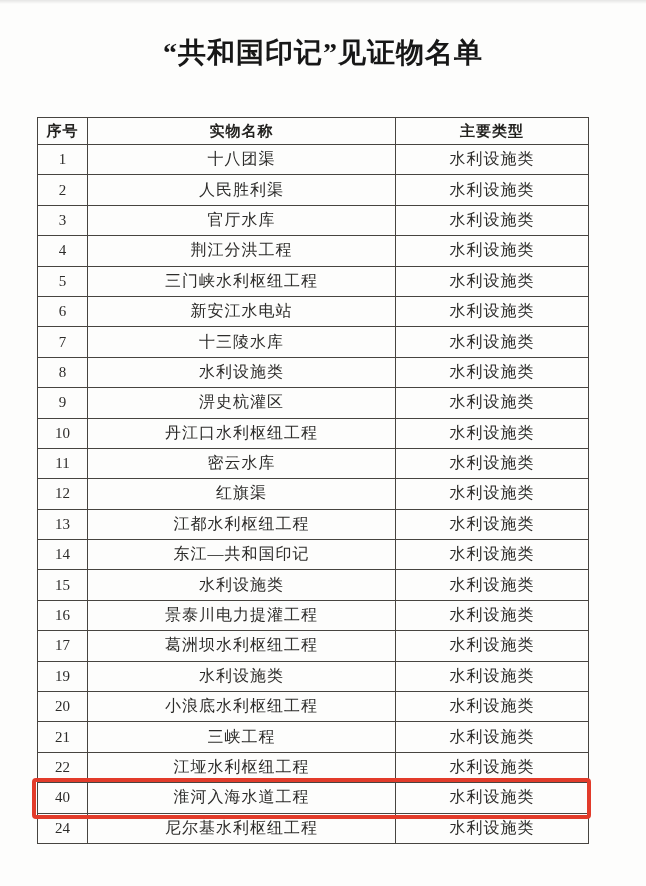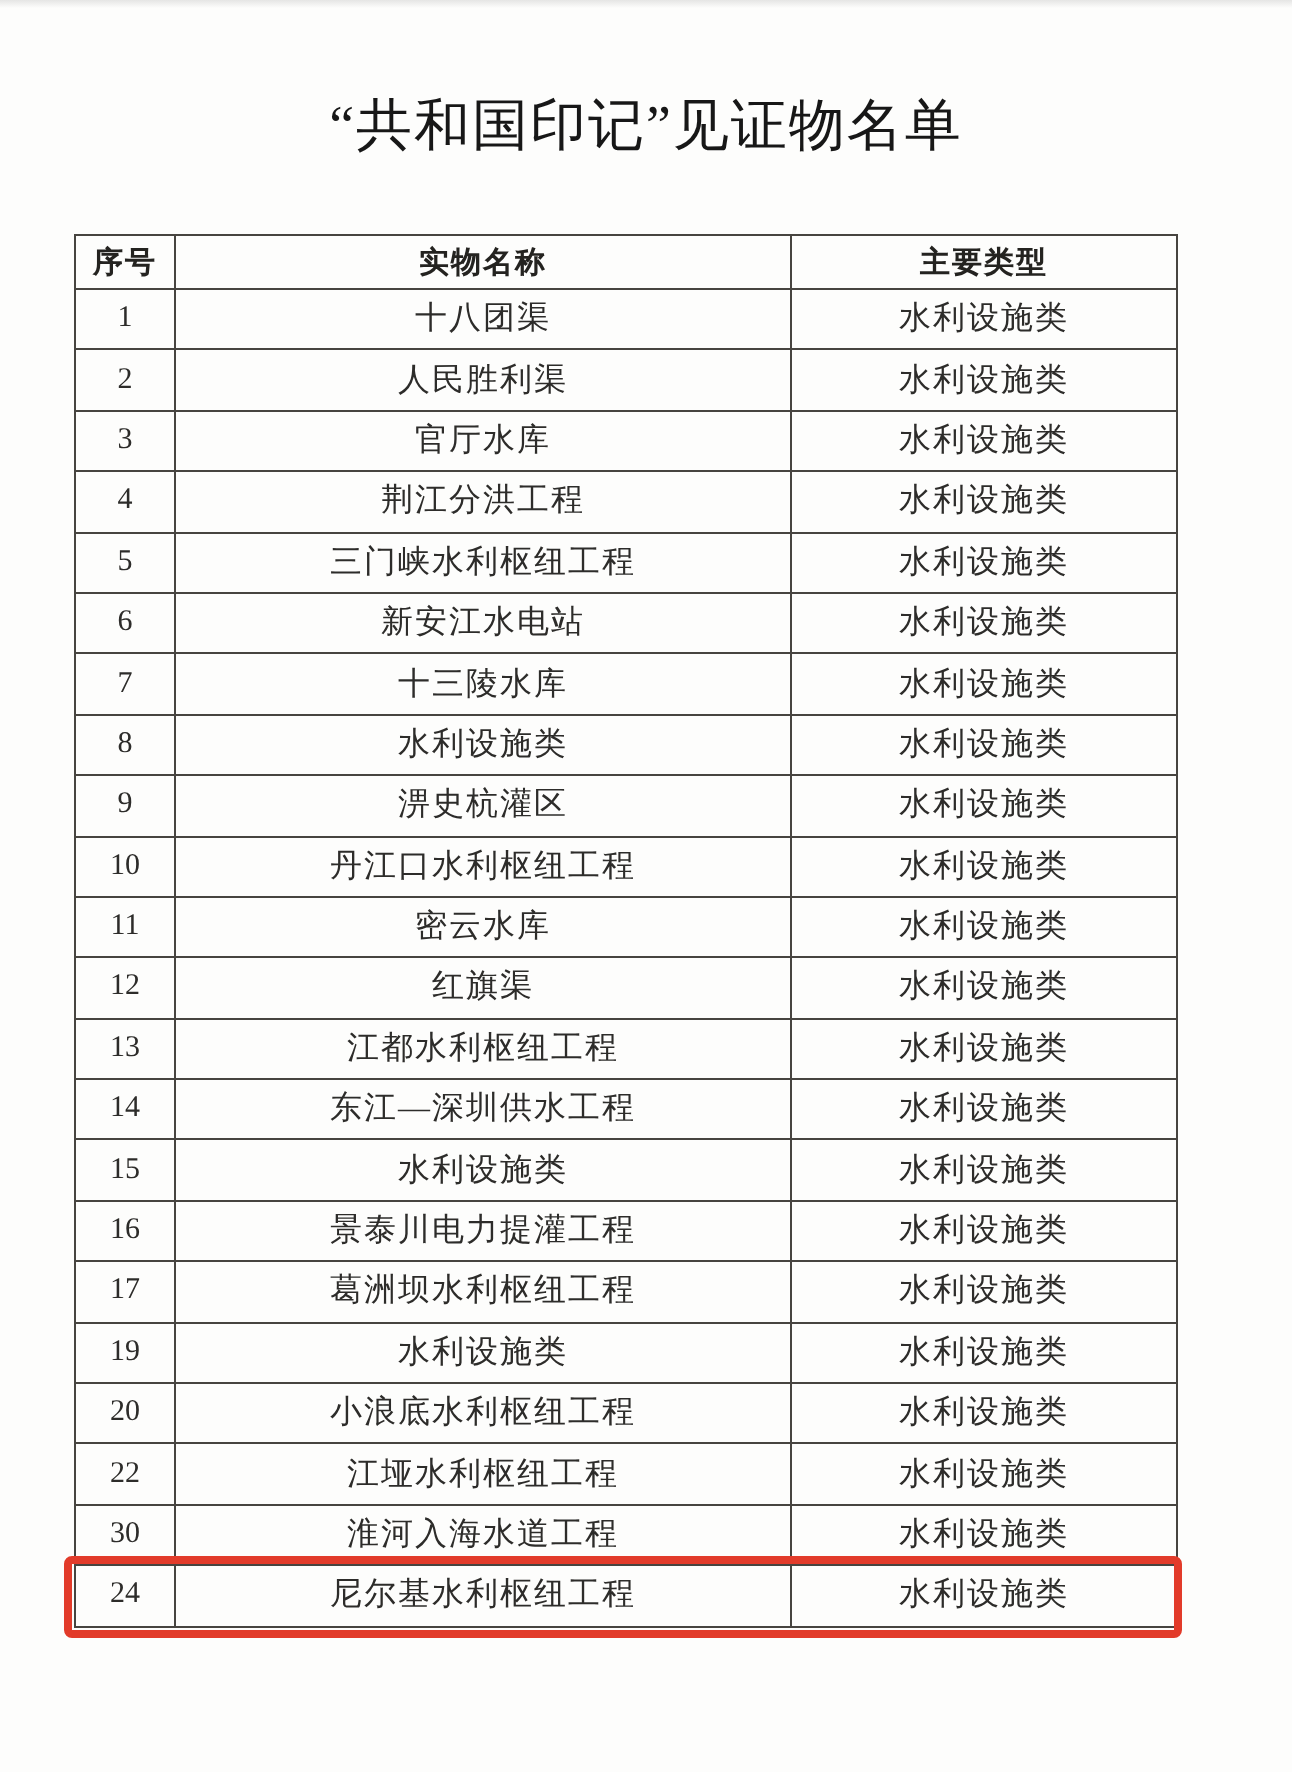--- a/index.html
+++ b/index.html
@@ -19,27 +19,27 @@
   .page::before {
     content: "";
     position: absolute;
     left: 0; top: 0; right: 0;
     height: 4px;
     background: linear-gradient(to bottom, rgba(120,120,120,0.18), rgba(120,120,120,0));
     pointer-events: none;
   }
   .doc-title {
     position: absolute;
-    top: 44px;
+    top: 34px;
     left: 0;
     right: 0;
     margin: 0;
     text-align: center;
     font-size: 28px;
-    font-weight: 400;
+    font-weight: 700;
     letter-spacing: 1px;
     color: #171717;
   }
   table.witness-table {
     position: absolute;
     left: 37px;
     top: 117px;
     width: 551px;
     border-collapse: collapse;
     table-layout: fixed;
@@ -164,21 +164,21 @@
           <td class="cell-name">红旗渠</td>
           <td class="cell-type">水利设施类</td>
         </tr>
         <tr>
           <td class="cell-no">13</td>
           <td class="cell-name">江都水利枢纽工程</td>
           <td class="cell-type">水利设施类</td>
         </tr>
         <tr>
           <td class="cell-no">14</td>
-          <td class="cell-name">东江—深圳供水工程</td>
+          <td class="cell-name">东江—共和国印记</td>
           <td class="cell-type">水利设施类</td>
         </tr>
         <tr>
           <td class="cell-no">15</td>
           <td class="cell-name">水利设施类</td>
           <td class="cell-type">水利设施类</td>
         </tr>
         <tr>
           <td class="cell-no">16</td>
           <td class="cell-name">景泰川电力提灌工程</td>
@@ -193,26 +193,31 @@
           <td class="cell-no">19</td>
           <td class="cell-name">水利设施类</td>
           <td class="cell-type">水利设施类</td>
         </tr>
         <tr>
           <td class="cell-no">20</td>
           <td class="cell-name">小浪底水利枢纽工程</td>
           <td class="cell-type">水利设施类</td>
         </tr>
         <tr>
+          <td class="cell-no">21</td>
+          <td class="cell-name">三峡工程</td>
+          <td class="cell-type">水利设施类</td>
+        </tr>
+        <tr>
           <td class="cell-no">22</td>
           <td class="cell-name">江垭水利枢纽工程</td>
           <td class="cell-type">水利设施类</td>
         </tr>
         <tr>
-          <td class="cell-no">30</td>
+          <td class="cell-no">40</td>
           <td class="cell-name">淮河入海水道工程</td>
           <td class="cell-type">水利设施类</td>
         </tr>
         <tr>
           <td class="cell-no">24</td>
           <td class="cell-name">尼尔基水利枢纽工程</td>
           <td class="cell-type">水利设施类</td>
         </tr>
       </tbody>
   </table>

